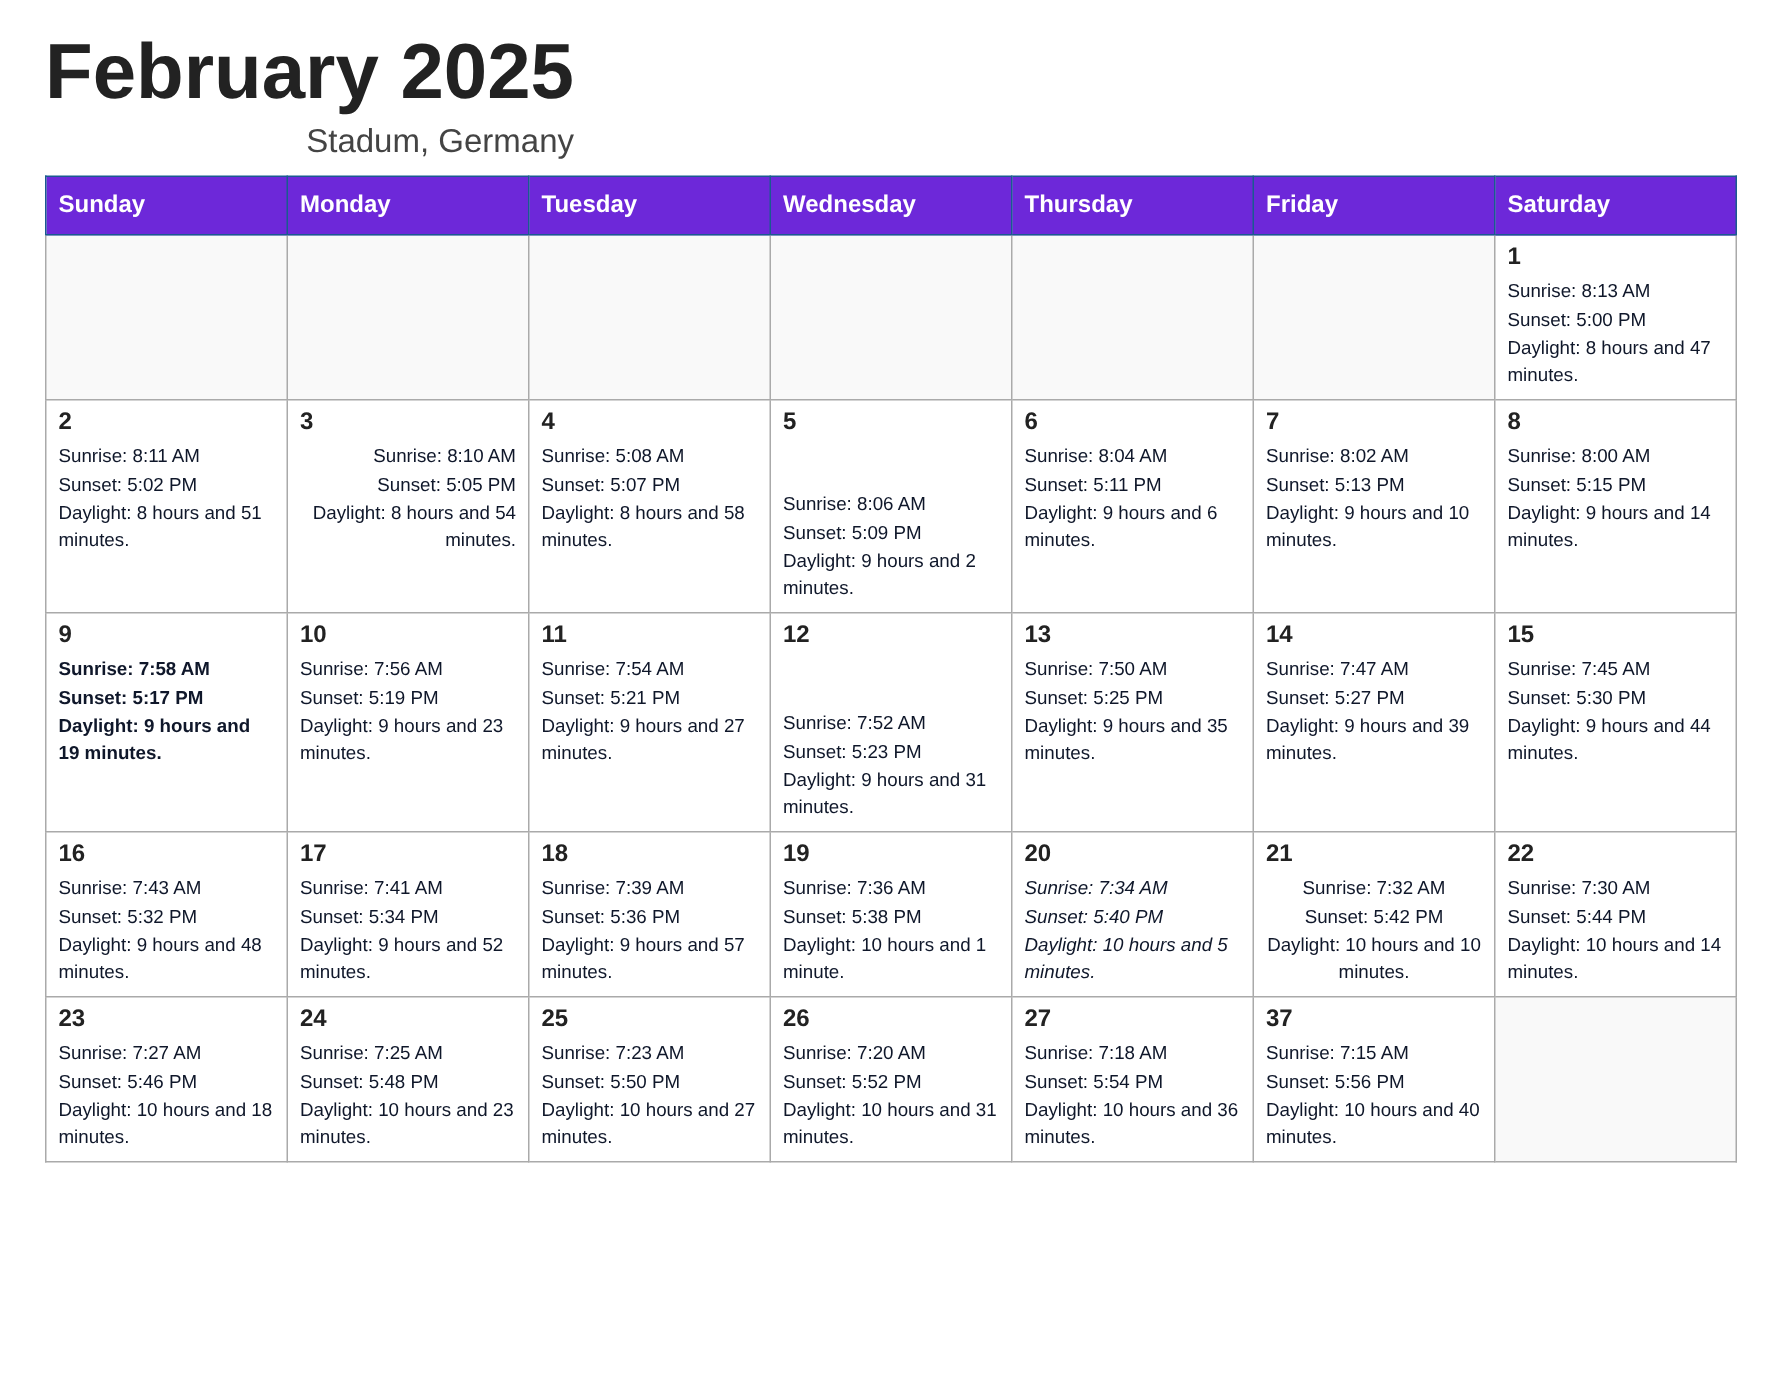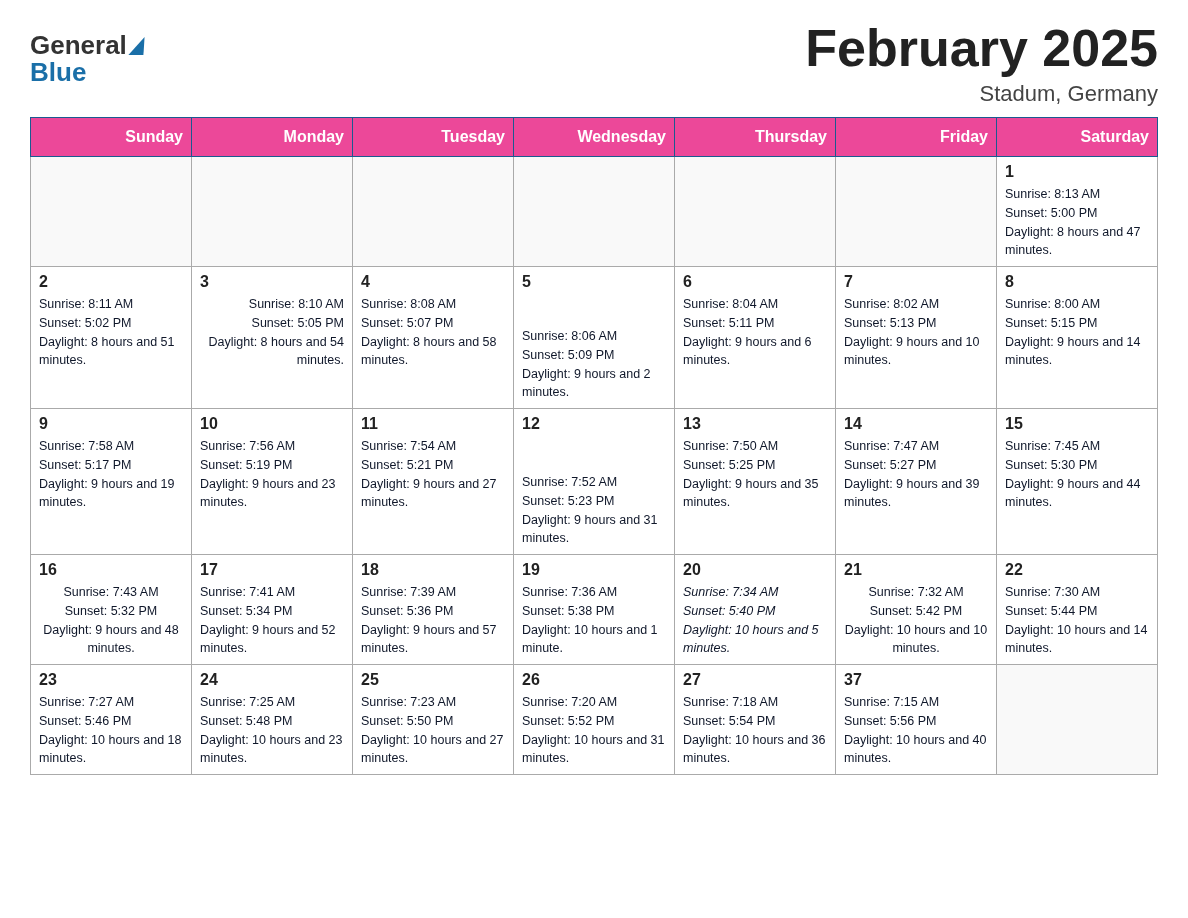--- a/index.html
+++ b/index.html
@@ -39,26 +39,26 @@
       font-weight: normal;
       color: #444;
       margin-top: 4px;
     }
     .calendar {
       width: 100%;
       border-collapse: collapse;
       margin-top: 10px;
     }
     .calendar th {
-      background: #ec4899;
+      background: #6d28d9;
       color: #fff;
       padding: 10px 8px;
       font-size: 16px;
       font-weight: bold;
-      text-align: right;
+      text-align: left;
       border: 1px solid #1a5a90;
     }
     .calendar td {
       vertical-align: top;
       border: 1px solid #aaa;
       padding: 6px 8px;
       width: 14.28%;
       min-height: 110px;
       font-size: 13px;
       color: #333;
@@ -88,29 +88,20 @@
       font-size: 26px;
       font-weight: bold;
       color: #1a6fa8;
       margin-top: -4px;
     }
   </style>
 </head>
 <body>
 
 <div class="header">
-  <div class="logo">
-    <div class="logo-block">
-      <div class="logo-row1">
-        <span>General</span>
-        <span style="display:inline-block;width:0;height:0;border-left:13px solid transparent;border-right:2px solid transparent;border-bottom:18px solid #1a6fa8;margin-left:3px;margin-bottom:0px;transform:skewX(-10deg);"></span>
-      </div>
-      <div class="logo-row2">Blue</div>
-    </div>
-  </div>
   <div class="title-block">
     <h1>February 2025</h1>
     <h2>Stadum, Germany</h2>
   </div>
 </div>
 
 <table class="calendar">
   <thead>
     <tr>
     <th>Sunday</th>
@@ -145,21 +136,21 @@
 Daylight: 8 hours and 51 minutes.</div>
         </td>
         <td>
           <div class="day-number">3</div>
           <div class="day-info" style="white-space: pre-line; text-align: right;">Sunrise: 8:10 AM
 Sunset: 5:05 PM
 Daylight: 8 hours and 54 minutes.</div>
         </td>
         <td>
           <div class="day-number">4</div>
-          <div class="day-info" style="white-space: pre-line;">Sunrise: 8:08 AM
+          <div class="day-info" style="white-space: pre-line;">Sunrise: 5:08 AM
 Sunset: 5:07 PM
 Daylight: 8 hours and 58 minutes.</div>
         </td>
         <td>
           <div class="day-number">5</div>
           <div class="day-info" style="white-space: pre-line; margin-top: 36px;">Sunrise: 8:06 AM
 Sunset: 5:09 PM
 Daylight: 9 hours and 2 minutes.</div>
         </td>
         <td>
@@ -177,21 +168,21 @@
         <td>
           <div class="day-number">8</div>
           <div class="day-info" style="white-space: pre-line;">Sunrise: 8:00 AM
 Sunset: 5:15 PM
 Daylight: 9 hours and 14 minutes.</div>
         </td>
       </tr>
       <tr>
         <td>
           <div class="day-number">9</div>
-          <div class="day-info" style="white-space: pre-line;">Sunrise: 7:58 AM
+          <div class="day-info" style="white-space: pre-line; font-weight: bold;">Sunrise: 7:58 AM
 Sunset: 5:17 PM
 Daylight: 9 hours and 19 minutes.</div>
         </td>
         <td>
           <div class="day-number">10</div>
           <div class="day-info" style="white-space: pre-line;">Sunrise: 7:56 AM
 Sunset: 5:19 PM
 Daylight: 9 hours and 23 minutes.</div>
         </td>
         <td>
@@ -221,21 +212,21 @@
         <td>
           <div class="day-number">15</div>
           <div class="day-info" style="white-space: pre-line;">Sunrise: 7:45 AM
 Sunset: 5:30 PM
 Daylight: 9 hours and 44 minutes.</div>
         </td>
       </tr>
       <tr>
         <td>
           <div class="day-number">16</div>
-          <div class="day-info" style="white-space: pre-line; text-align: center;">Sunrise: 7:43 AM
+          <div class="day-info" style="white-space: pre-line;">Sunrise: 7:43 AM
 Sunset: 5:32 PM
 Daylight: 9 hours and 48 minutes.</div>
         </td>
         <td>
           <div class="day-number">17</div>
           <div class="day-info" style="white-space: pre-line;">Sunrise: 7:41 AM
 Sunset: 5:34 PM
 Daylight: 9 hours and 52 minutes.</div>
         </td>
         <td>

